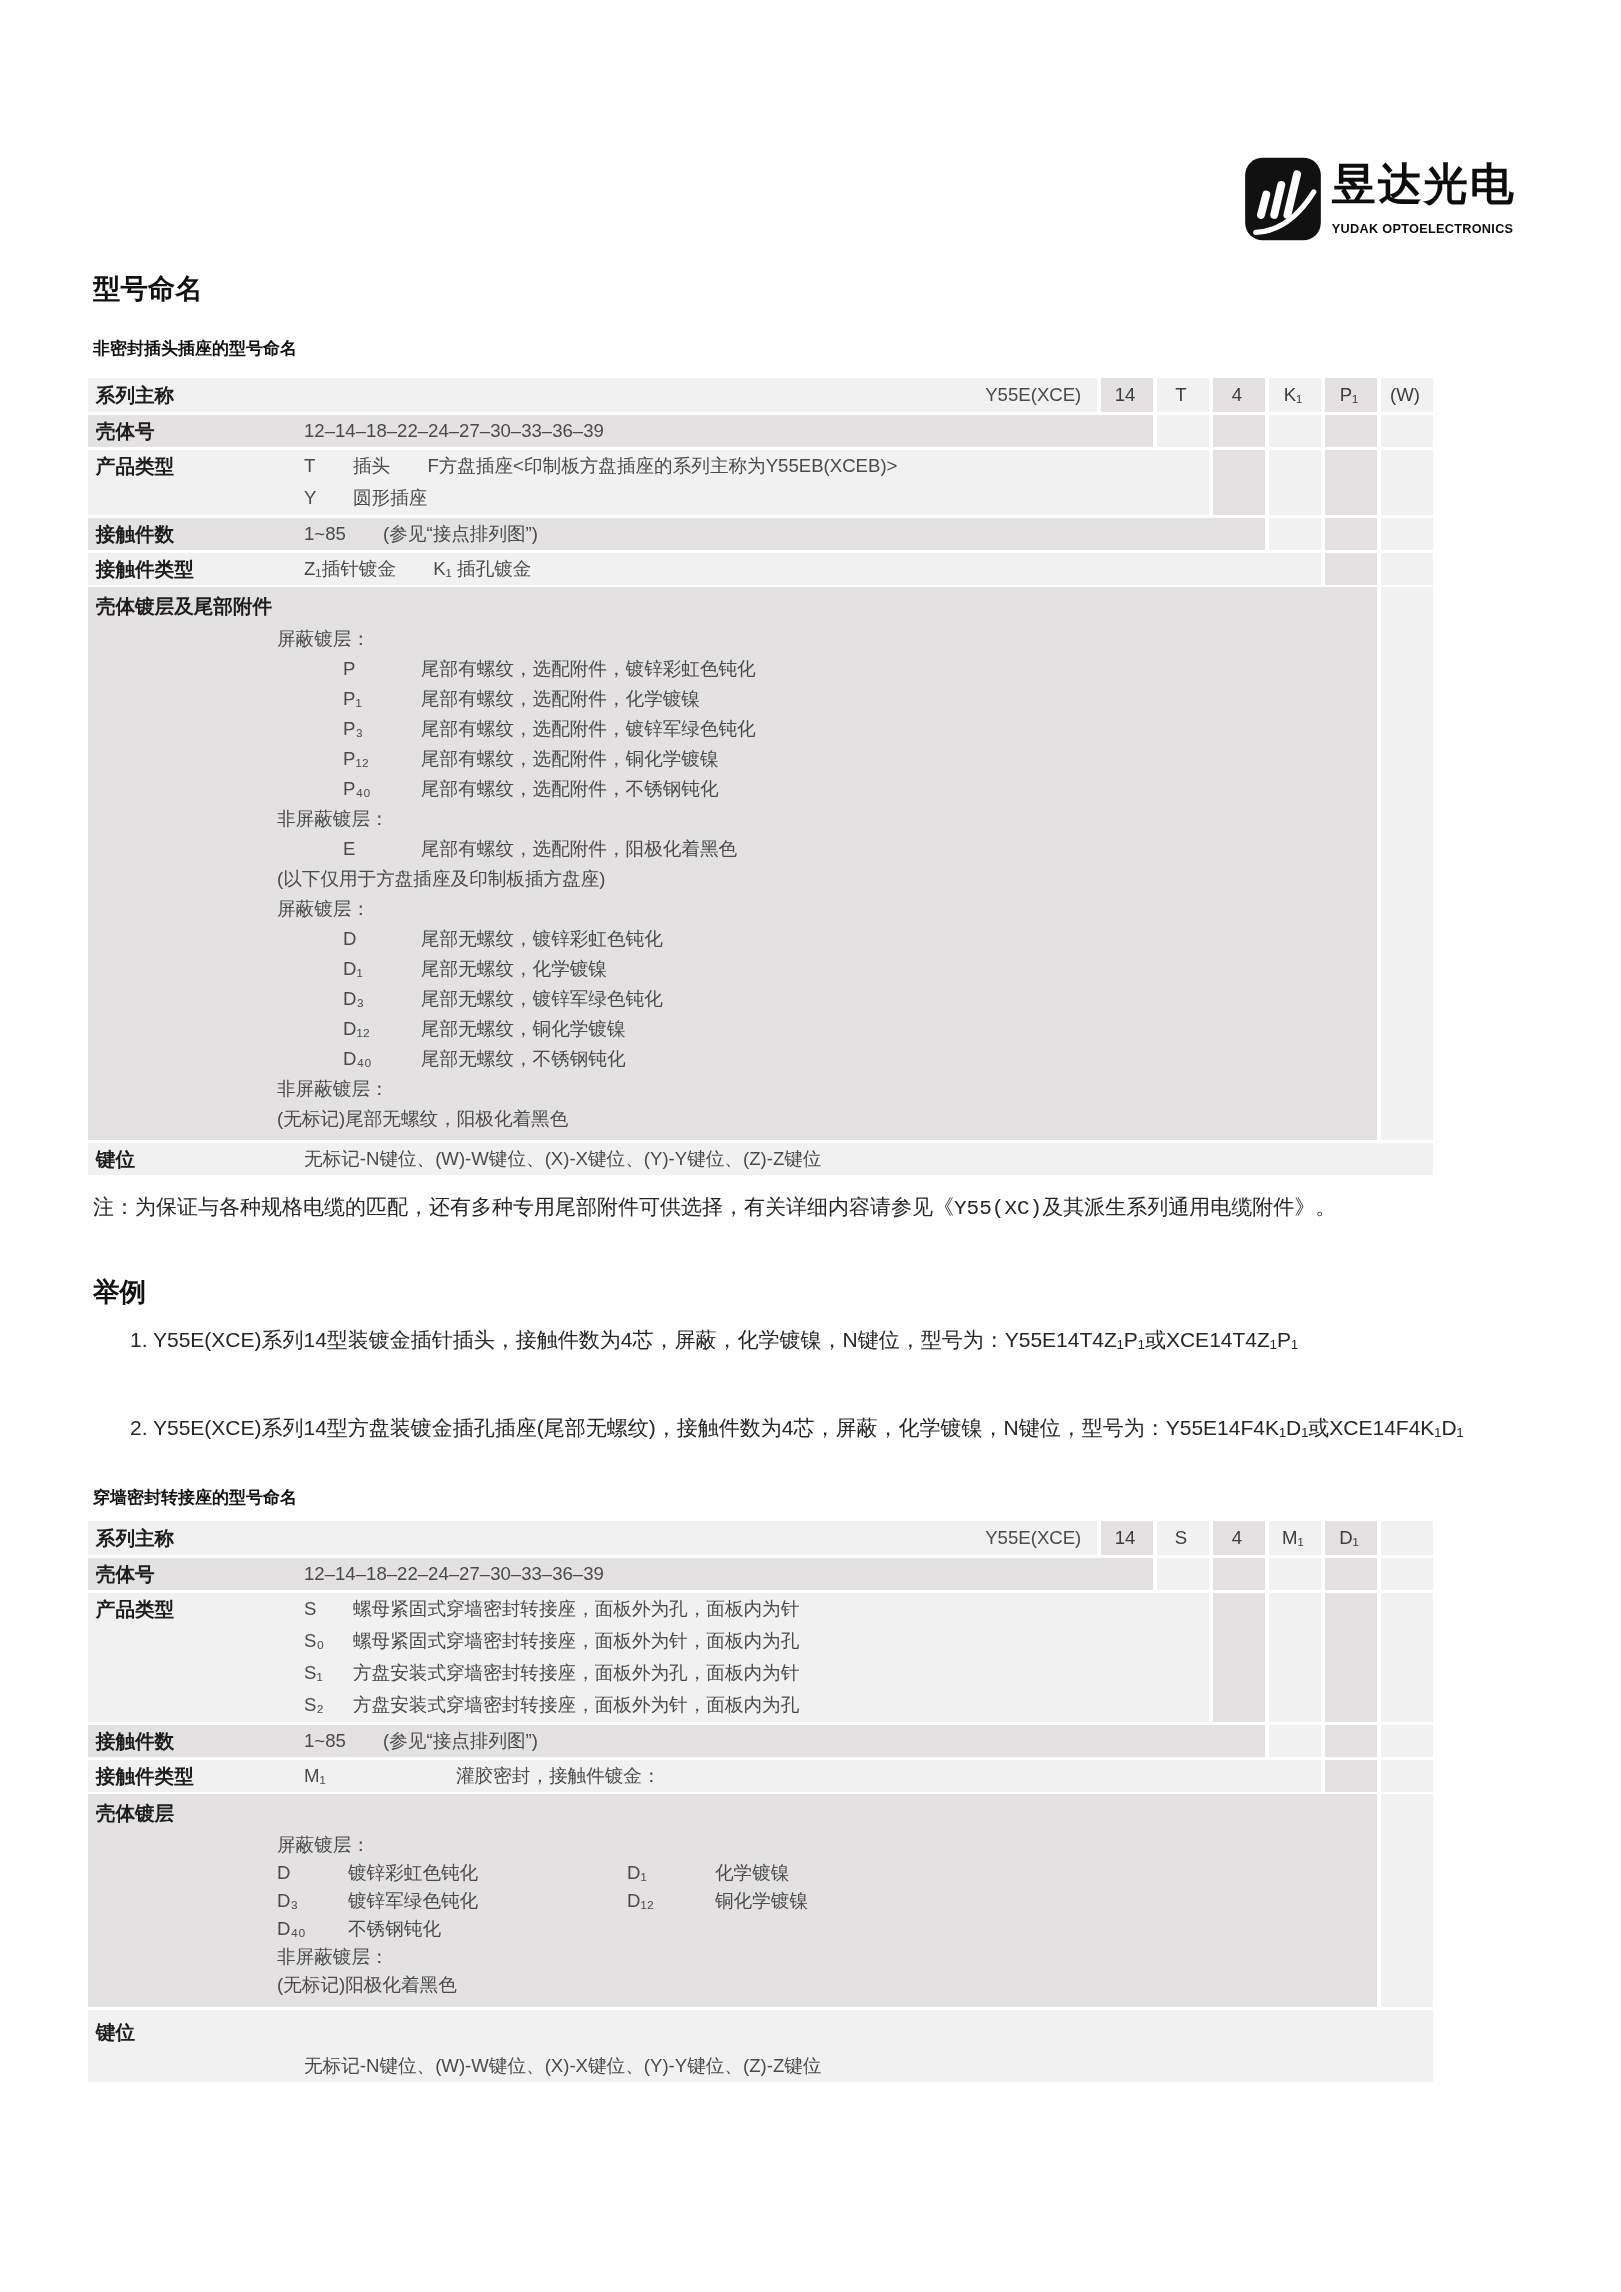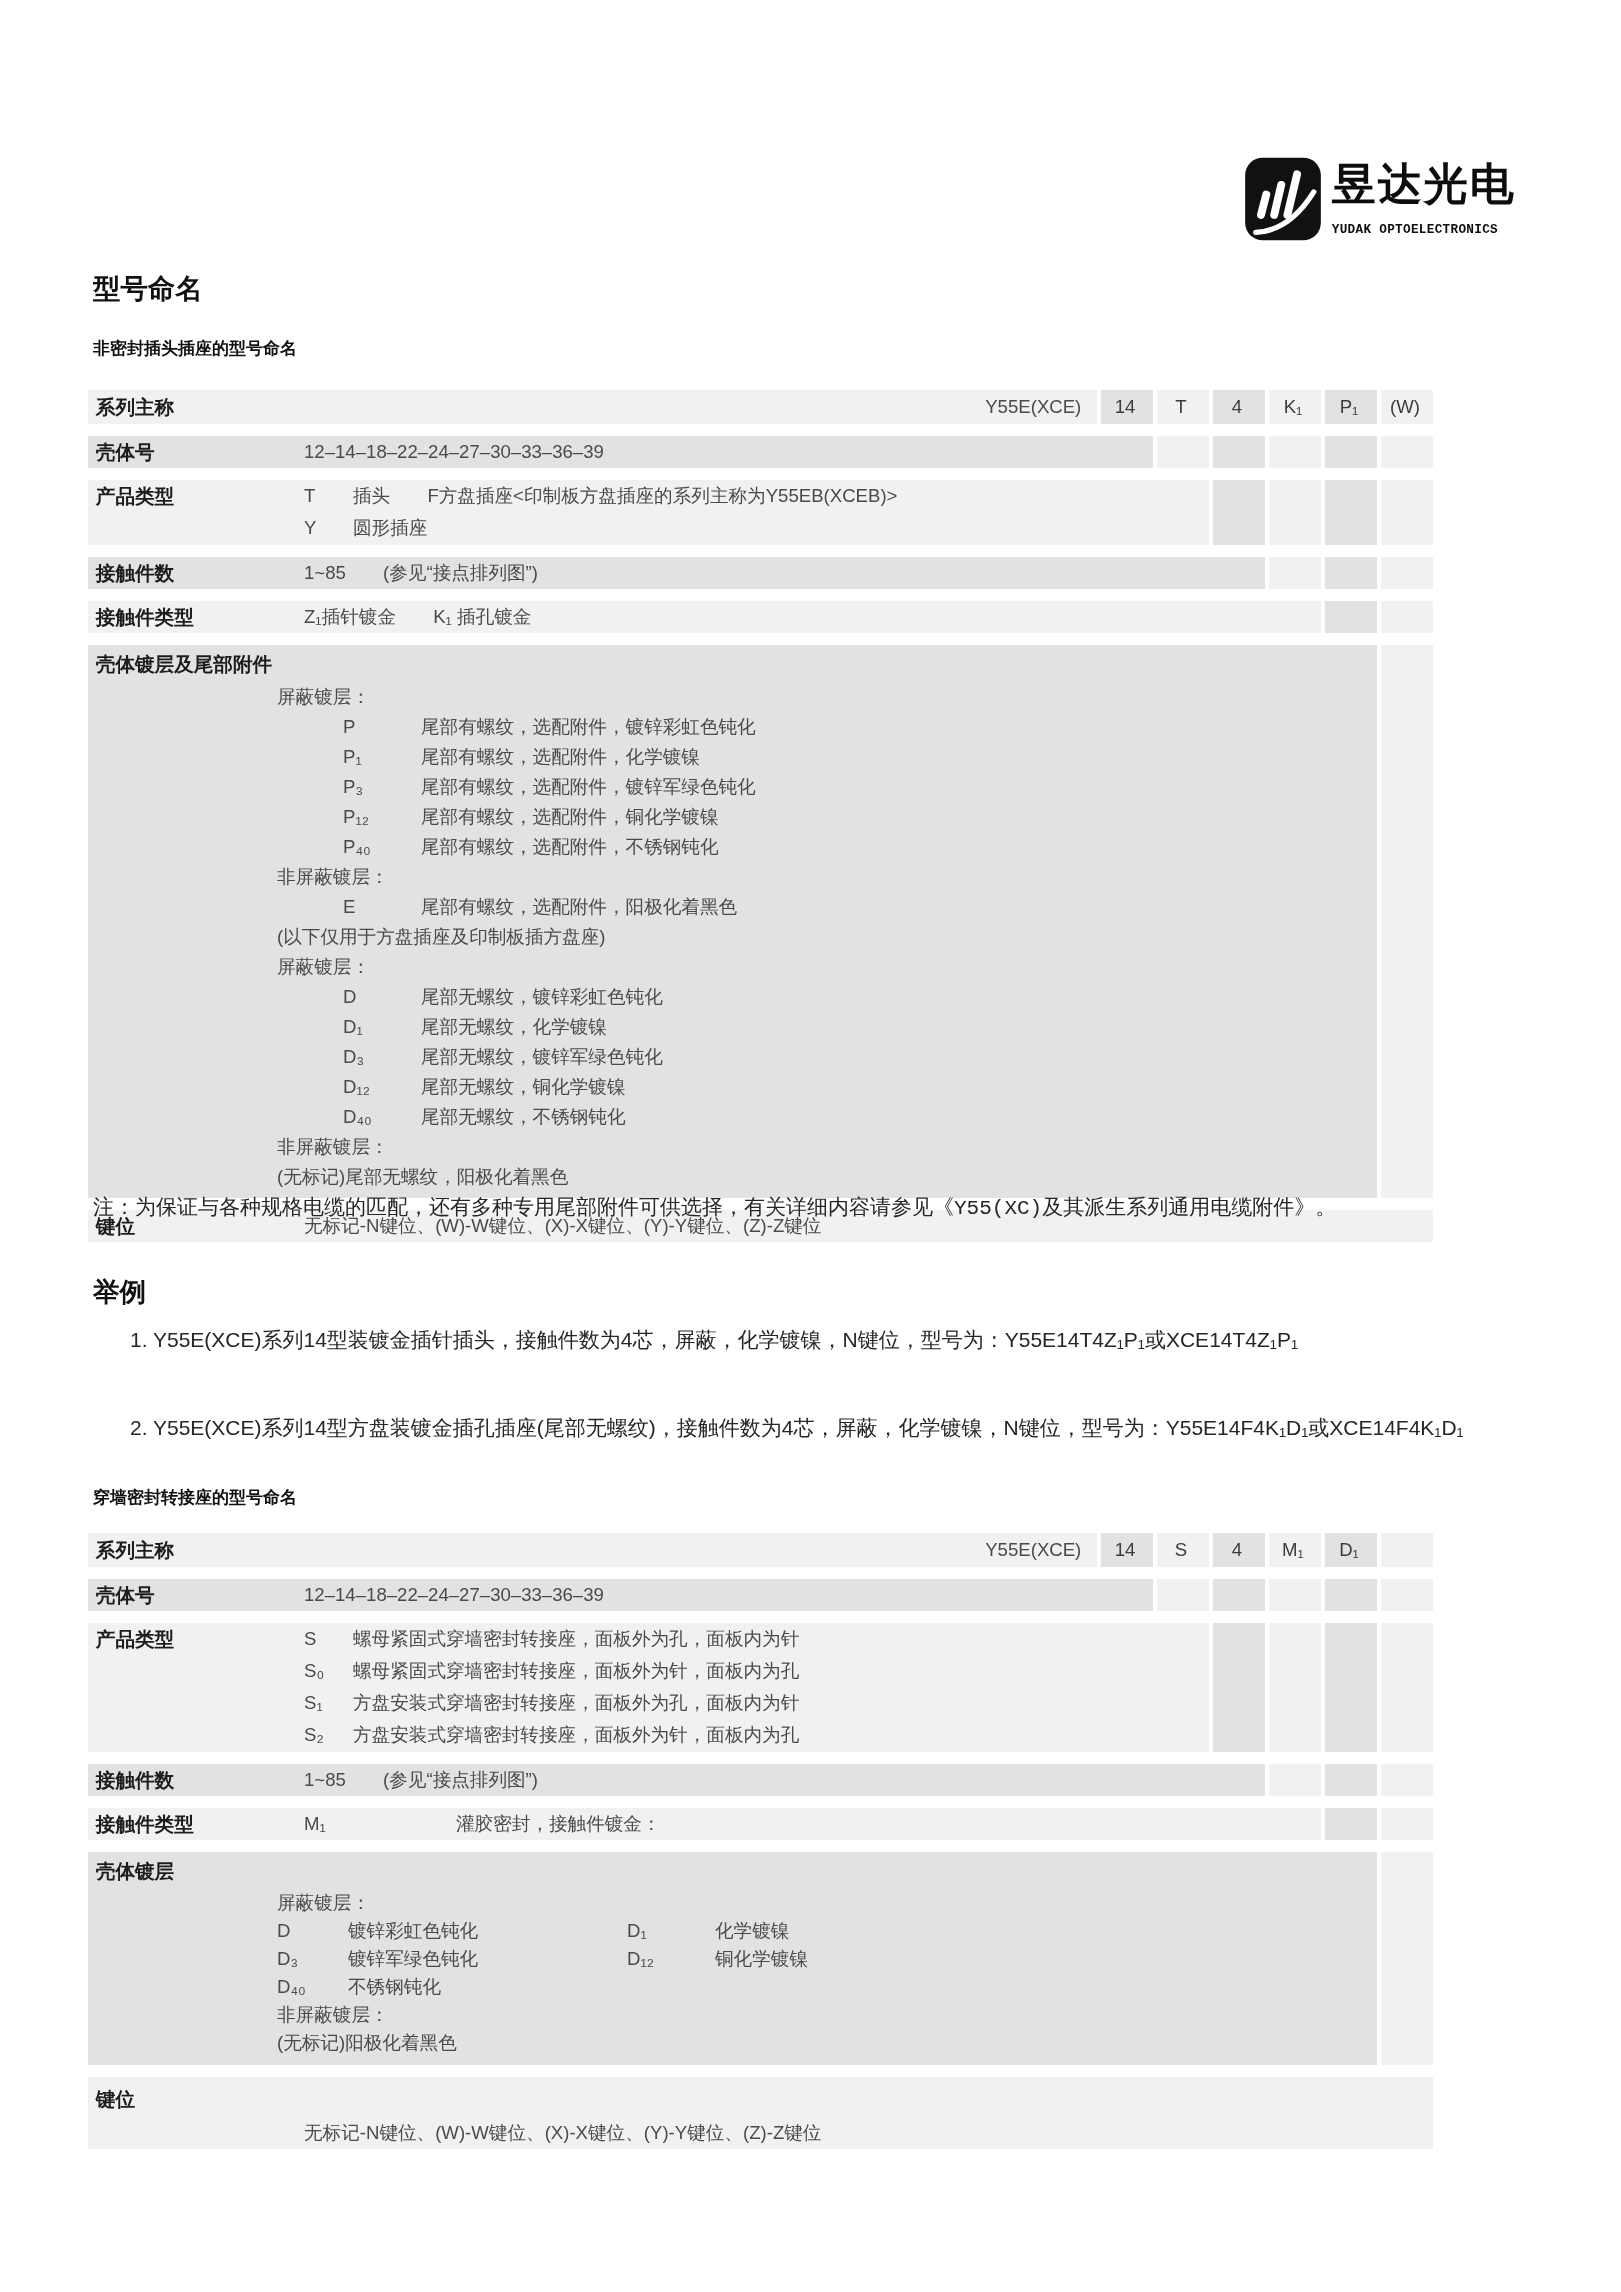--- a/index.html
+++ b/index.html
@@ -5,31 +5,31 @@
   html,body{margin:0;padding:0;background:#ffffff;}
   .page{position:relative;width:1621px;height:2293px;background:#fff;overflow:hidden;
         font-family:"Liberation Sans","DejaVu Sans",sans-serif;color:#2a2a2a;}
   
   .header-bar{position:absolute;left:5.9px;top:150px;width:1121px;height:89px;background:#d6d5d5;}
   .page-title{font-family:"Liberation Serif","DejaVu Serif",serif;font-weight:700;font-size:36px;
               line-height:89px;padding-left:125px;color:#161616;letter-spacing:1px;white-space:nowrap;}
   .logo{position:absolute;left:1243px;top:155px;display:flex;align-items:center;gap:8.8px;}
   .logo-icon{width:80px;height:88px;display:block;}
   .logo-cn{font-size:44px;font-weight:700;color:#0d0d0d;letter-spacing:2px;line-height:1;}
-  .logo-en{font-size:12.7px;font-weight:700;color:#0d0d0d;letter-spacing:0.3px;margin-top:16px;white-space:nowrap;font-family:Liberation Mono, monospace;}
+  .logo-en{font-size:12.7px;font-weight:700;color:#0d0d0d;letter-spacing:0.3px;margin-top:16px;white-space:nowrap;}
   
   .sec-title{position:absolute;left:93px;top:271px;font-size:27.4px;font-weight:700;color:#111;margin:0;}
   .sub-title{position:absolute;font-size:17px;font-weight:700;color:#111;margin:0;white-space:nowrap;}
   #sub1{left:93px;top:337px;}
   #sub2{left:93px;top:1486px;}
   
   .ntable{position:absolute;left:88px;width:1345px;}
   #t1{top:378px;}
   #t2{top:1521px;}
-  .row{display:grid;grid-template-columns:123px 1fr repeat(6,56px);margin-bottom:2.9px;margin-top:12px;}
+  .row{display:grid;grid-template-columns:123px 1fr repeat(6,56px);margin-bottom:2.9px;}
   .lg{background:#f2f1f1;}
   .dg{background:#e3e1e1;}
   .sep{box-shadow:inset 3.9px 0 0 0 #ffffff;}
   .lab{padding-left:7.8px;font-weight:700;font-size:19.6px;color:#1d1d1d;white-space:nowrap;}
   .con{padding-left:93px;font-size:18.6px;color:#4a4a4a;white-space:nowrap;}
   .code{text-align:center;font-size:18.6px;color:#3c3c3c;}
   .h35 > div{height:34px;line-height:34px;}
   .h33 > div{height:32px;line-height:32px;}
   .r-prod1 > div{height:65px;}
   .r-prod2 > div{height:129px;}

